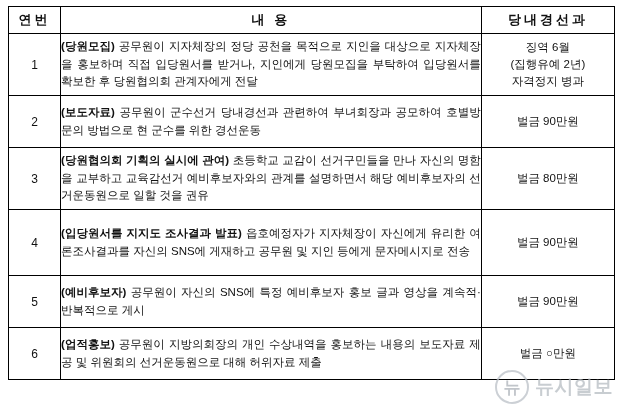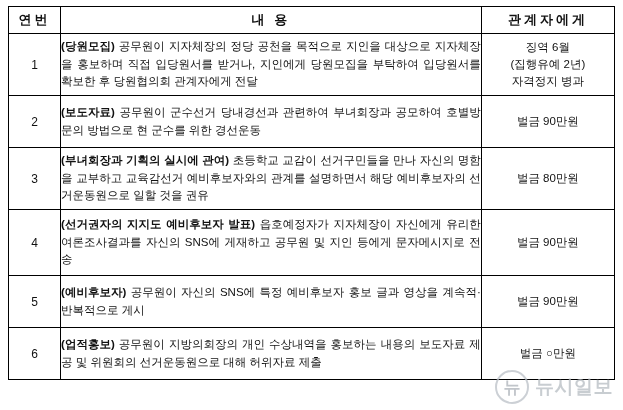--- a/index.html
+++ b/index.html
@@ -104,44 +104,44 @@
   <table class="doc">
     <colgroup>
       <col class="col-no">
       <col class="col-body">
       <col class="col-res">
     </colgroup>
     <thead>
       <tr>
         <th>연번</th>
         <th>내  용</th>
-        <th>관계자에게</th>
+        <th>당내경선과</th>
       </tr>
     </thead>
     <tbody>
       <tr class="row-h3">
         <td class="cell-no">1</td>
         <td class="cell-body"><span class="b">(당원모집)</span><span> 공무원이 지자체장의 정당 공천을 목적으로 지인을 대상으로 지자체장을 홍보하며 직접 입당원서를 받거나, 지인에게 당원모집을 부탁하여 입당원서를 확보한 후 당원협의회 관계자에게 전달</span></td>
         <td class="cell-res"><span style="white-space:pre-line">징역 6월
 (집행유예 2년)
 자격정지 병과</span></td>
       </tr>
       <tr class="row-h2">
         <td class="cell-no">2</td>
         <td class="cell-body"><span class="b">(보도자료)</span><span> 공무원이 군수선거 당내경선과 관련하여 부녀회장과 공모하여 호별방문의 방법으로 현 군수를 위한 경선운동</span></td>
         <td class="cell-res"><span style="white-space:pre-line">벌금 90만원</span></td>
       </tr>
       <tr class="row-h3">
         <td class="cell-no">3</td>
-        <td class="cell-body"><span class="b">(부녀회장과 기획의 실시에 관여)</span><span> 초등학교 교감이 선거구민들을 만나 자신의 명함을 교부하고 교육감선거 예비후보자와의 관계를 설명하면서 해당 예비후보자의 선거운동원으로 일할 것을 권유</span></td>
+        <td class="cell-body"><span class="b">(당원협의회 기획의 실시에 관여)</span><span> 초등학교 교감이 선거구민들을 만나 자신의 명함을 교부하고 교육감선거 예비후보자와의 관계를 설명하면서 해당 예비후보자의 선거운동원으로 일할 것을 권유</span></td>
         <td class="cell-res"><span style="white-space:pre-line">벌금 80만원</span></td>
       </tr>
       <tr class="row-h3b">
         <td class="cell-no">4</td>
-        <td class="cell-body"><span class="b">(선거권자의 지지도 예비후보자 발표)</span><span> 읍호예정자가 지자체장이 자신에게 유리한 여론조사결과를 자신의 SNS에 게재하고 공무원 및 지인 등에게 문자메시지로 전송</span></td>
+        <td class="cell-body"><span class="b">(입당원서를 지지도 조사결과 발표)</span><span> 읍호예정자가 지자체장이 자신에게 유리한 여론조사결과를 자신의 SNS에 게재하고 공무원 및 지인 등에게 문자메시지로 전송</span></td>
         <td class="cell-res"><span style="white-space:pre-line">벌금 90만원</span></td>
       </tr>
       <tr class="row-h2">
         <td class="cell-no">5</td>
         <td class="cell-body"><span class="b">(예비후보자)</span><span> 공무원이 자신의 SNS에 특정 예비후보자 홍보 글과 영상을 계속적·반복적으로 게시</span></td>
         <td class="cell-res"><span style="white-space:pre-line">벌금 90만원</span></td>
       </tr>
       <tr class="row-h2">
         <td class="cell-no">6</td>
         <td class="cell-body"><span class="b">(업적홍보)</span><span> 공무원이 지방의회장의 개인 수상내역을 홍보하는 내용의 보도자료 제공 및 위원회의 선거운동원으로 대해 허위자료 제출</span></td>

